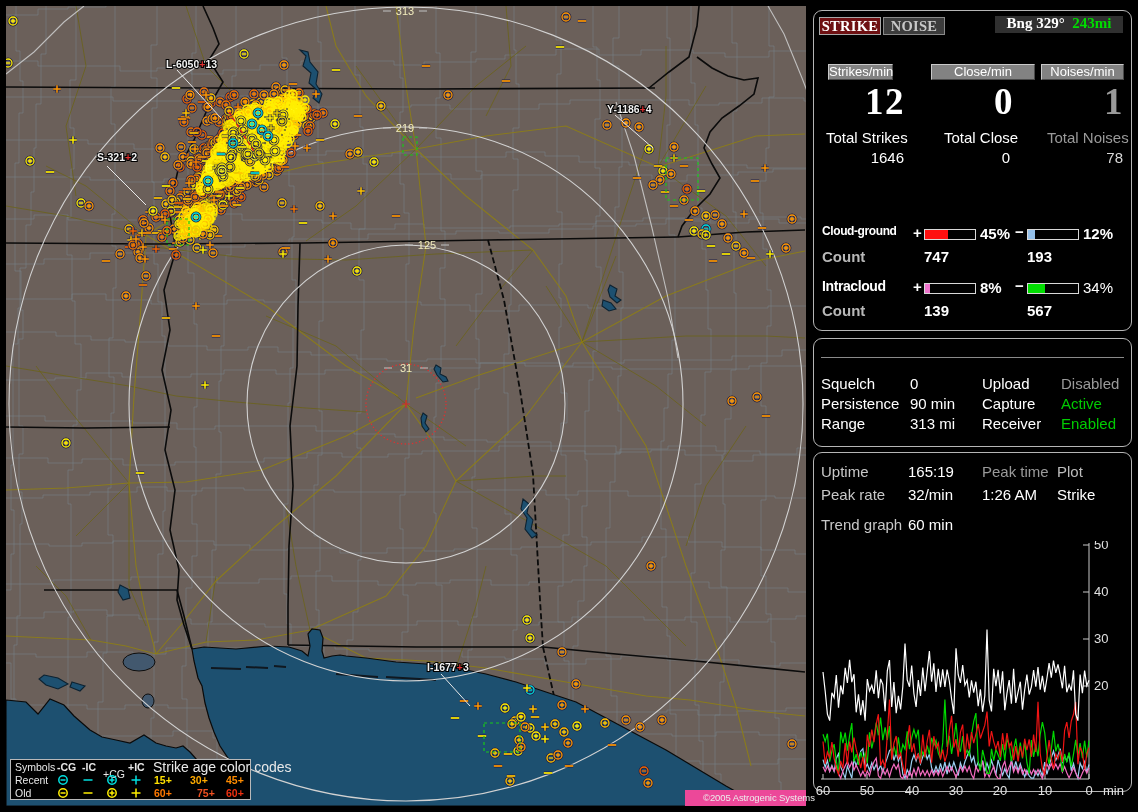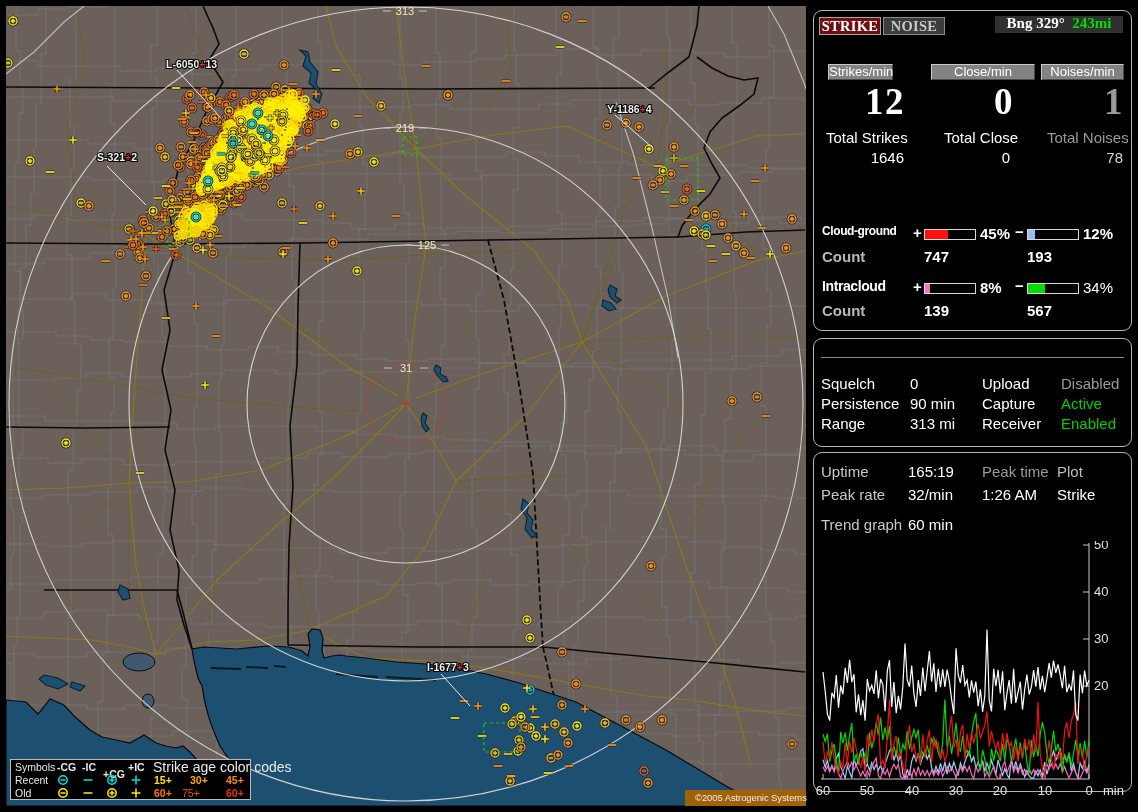--- a/index.html
+++ b/index.html
@@ -2572,21 +2572,21 @@
       <line x1="609" y1="109" x2="647" y2="142" stroke="#e8e8e8" stroke-width="1"></line>
       <text x="601" y="107" font-size="10.5" font-family="Liberation Sans,sans-serif" fill="#f2f2f2" stroke="#000" stroke-width="2.2" paint-order="stroke" font-weight="bold">Y-1186<tspan fill="#e03030">+</tspan>4</text>
       <line x1="435" y1="668" x2="464" y2="700" stroke="#e8e8e8" stroke-width="1"></line>
       <text x="421" y="665" font-size="10.5" font-family="Liberation Sans,sans-serif" fill="#f2f2f2" stroke="#000" stroke-width="2.2" paint-order="stroke" font-weight="bold">I-1677<tspan fill="#e03030">+</tspan>3</text>
     </svg></div>
 
 <div style="position:absolute;left:10px;top:759px;width:241px;height:41px;background:#000;border:1px solid #b9b9b9;font-size:10.5px;color:#e8e8e8;line-height:13px;white-space:nowrap">
   <div style="position:absolute;left:4px;top:1px">Symbols</div>
   <div style="position:absolute;left:46px;top:1px;font-weight:bold">-CG</div>
   <div style="position:absolute;left:71px;top:1px;font-weight:bold">-IC</div>
-  <div style="position:absolute;left:92px;top:8px;font-weight:bold">+CG</div>
+  <div style="position:absolute;left:92px;top:8px;font-weight:normal">+CG</div>
   <div style="position:absolute;left:117px;top:1px;font-weight:bold">+IC</div>
   <div style="position:absolute;left:142px;top:1px;font-size:14px">Strike age color codes</div>
   <div style="position:absolute;left:4px;top:14px">Recent</div>
   <div style="position:absolute;left:46px;top:14px"><svg width="12" height="12" style="vertical-align:-2px">
         <g stroke="#00e0e0" stroke-width="1.5" fill="none">
           <circle cx="6" cy="6" r="4.2" fill="none"></circle>
           <path d="M3.5 6H8.5"></path>
         </g>
       </svg></div>
   <div style="position:absolute;left:71px;top:14px"><svg width="12" height="12" style="vertical-align:-2px">
@@ -2625,24 +2625,24 @@
           <circle cx="6" cy="6" r="4.2" fill="none"></circle>
           <path d="M3.5 6H8.5M6 3.5V8.5"></path>
         </g>
       </svg></div>
   <div style="position:absolute;left:119px;top:27px"><svg width="12" height="12" style="vertical-align:-2px">
         <g stroke="#ffee00" stroke-width="1.5" fill="none">
           <path d="M1.5 6H10.5M6 1.5V10.5"></path>
         </g>
       </svg></div>
   <div style="position:absolute;left:143px;top:27px;color:#ff7800;font-weight:bold">60+</div>
-  <div style="position:absolute;left:171px;top:27px;color:#f05020;font-weight:normal">75+</div>
+  <div style="position:absolute;left:186px;top:27px;color:#f05020;font-weight:bold">75+</div>
   <div style="position:absolute;left:215px;top:27px;color:#ee3010;font-weight:bold">60+</div>
 </div>
-<div class="abs" style="left:685px;top:790px;width:121px;height:16px;background:#a16207;color:#ededed;font-size:9.5px;line-height:15px;padding-left:10px;white-space:nowrap;letter-spacing:-0.1px">©2005 Astrogenic Systems</div>
+<div class="abs" style="left:685px;top:790px;width:121px;height:16px;background:#ec4899;color:#ededed;font-size:9.5px;line-height:15px;padding-left:18px;white-space:nowrap;letter-spacing:-0.1px">©2005 Astrogenic Systems</div>
 
 <div class="panel" style="top:10px;height:321px">
   <div class="abs ser" style="left:5px;top:6px;width:62px;height:18px;background:#6e1012;border:1px solid #a8a8a8;color:#fff;font-weight:bold;font-size:14.5px;text-align:center;line-height:17px;letter-spacing:0.3px">STRIKE</div>
   <div class="abs ser" style="left:69px;top:6px;width:62px;height:18px;background:#3c3c3c;border:1px solid #8a8a8a;color:#c8c8c8;font-weight:bold;font-size:14.5px;text-align:center;line-height:17px;letter-spacing:0.3px">NOISE</div>
   <div class="abs ser" style="left:181px;top:5px;width:128px;height:17px;background:#303030;color:#fff;font-weight:bold;font-size:15px;text-align:center;line-height:15px">Bng 329°&nbsp;&nbsp;<span style="color:#00dd00">243mi</span></div>
   <div class="minibtn" style="left:14px;width:65px">Strikes/min</div>
   <div class="minibtn" style="left:117px;width:104px">Close/min</div>
   <div class="minibtn" style="left:227px;width:83px">Noises/min</div>
   <div class="bignum" style="left:20px;width:71px">12</div>
   <div class="bignum" style="left:130px;width:70px">0</div>

